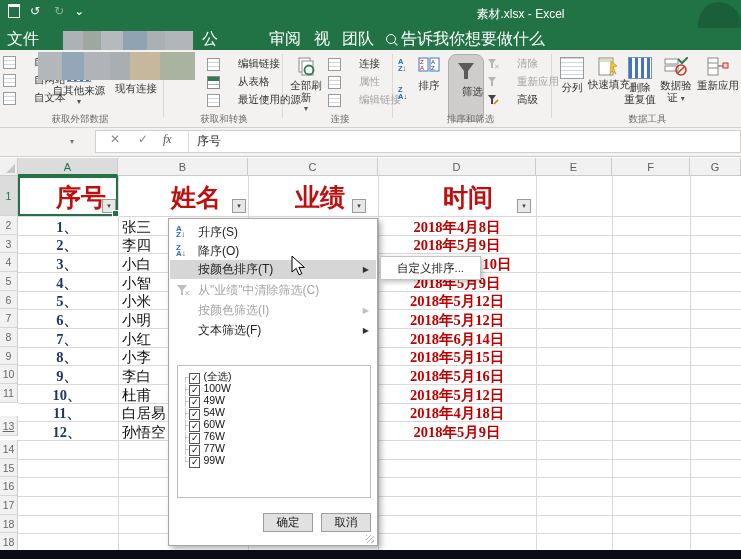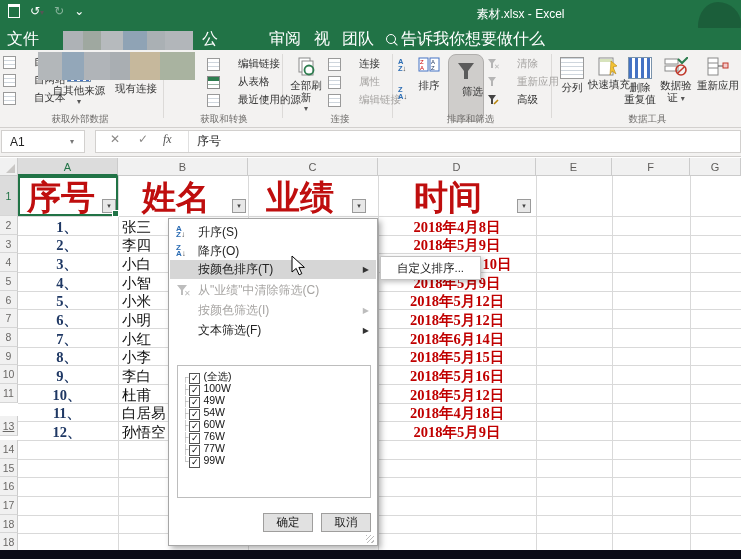--- a/index.html
+++ b/index.html
@@ -55,21 +55,21 @@
   .colhead.sel{background:#dcdcdc;color:#217346;border-bottom:2px solid #217346;}
   .corner{left:0;top:0;width:18px;height:18px;background:#f1f1f1;border-right:1px solid #cbcbcb;border-bottom:1px solid #cbcbcb;box-sizing:border-box;}
   .corner:after{content:"";position:absolute;right:2px;bottom:2px;border-left:9px solid transparent;border-bottom:9px solid #c9c7c5;}
   .rownum{position:absolute;left:0;width:18px;background:#f1f1f1;border-right:1px solid #cbcbcb;border-bottom:1px solid #d6d6d6;
           text-align:center;font-size:10.5px;color:#6a6866;box-sizing:border-box;}
   .rownum.sel{background:#dcdcdc;color:#217346;}
   .vline{position:absolute;width:1px;background:#d9d9d9;}
   .hline{position:absolute;height:1px;background:#d9d9d9;}
   .serif{font-family:"Liberation Serif","DejaVu Serif",serif;}
   .hdrtxt{position:absolute;top:180px;height:36px;line-height:36px;text-align:center;
-          font-size:34px;font-weight:bold;color:#bf0e0e;}
+          font-size:25px;font-weight:bold;color:#bf0e0e;padding-left:20px;}
   .ffbtn{position:absolute;width:14px;height:14px;background:#e8e8e8;border:1px solid #9a9a9a;box-sizing:border-box;
          font-size:7px;color:#444;text-align:center;line-height:12px;}
   .selbox{left:18px;top:176px;width:100px;height:40px;border:2px solid #217346;box-sizing:border-box;}
   .selbox:after{content:"";position:absolute;right:-3px;bottom:-3px;width:5px;height:5px;background:#217346;border:1px solid #fff;}
   .cell-serial{position:absolute;left:18px;width:98px;text-align:center;font-weight:bold;color:#1f3864;font-size:14.5px;}
   .cell-name{position:absolute;left:122px;color:#111;font-size:14.5px;}
   .cell-time{position:absolute;left:378px;width:158px;text-align:center;font-weight:bold;color:#c00000;font-size:14.5px;}
   
   .fmenu{left:168px;top:218px;width:210px;height:328px;background:#fff;border:1px solid #a6a6a6;
          box-shadow:3px 3px 6px rgba(0,0,0,.3);font-size:12px;color:#222;box-sizing:border-box;}
@@ -287,21 +287,20 @@
           <line x1="1" y1="6" x2="11" y2="6" stroke="#8a8a8a"></line>
           <line x1="1" y1="11" x2="11" y2="11" stroke="#8a8a8a"></line>
           <line x1="11" y1="9" x2="16" y2="9" stroke="#555"></line>
           <rect x="16" y="6" width="5" height="5" fill="#f4cccc" stroke="#c0392b"></rect>
         </svg></div>
     <div>重新应用</div>
     </div>
   <div class="abs rgl" style="left:590px;width:115px;top:113px;">数据工具</div>
 
   <div class="abs fbar"></div>
-  <div class="abs namebox">A1</div>
   <div class="abs nb-caret">▾</div>
   <div class="abs fxstrip"></div>
   <div class="abs fxbtn" style="left:110px;">✕</div>
   <div class="abs fxbtn" style="left:138px;">✓</div>
   <div class="abs fxbtn" style="left:163px;font-style:italic;font-family:'Liberation Serif',serif;color:#555;">fx</div>
   <div class="abs fxsep"></div>
   <div class="abs fvalue">序号</div>
 
   <div class="abs gridarea">
     <div class="corner abs"></div>

